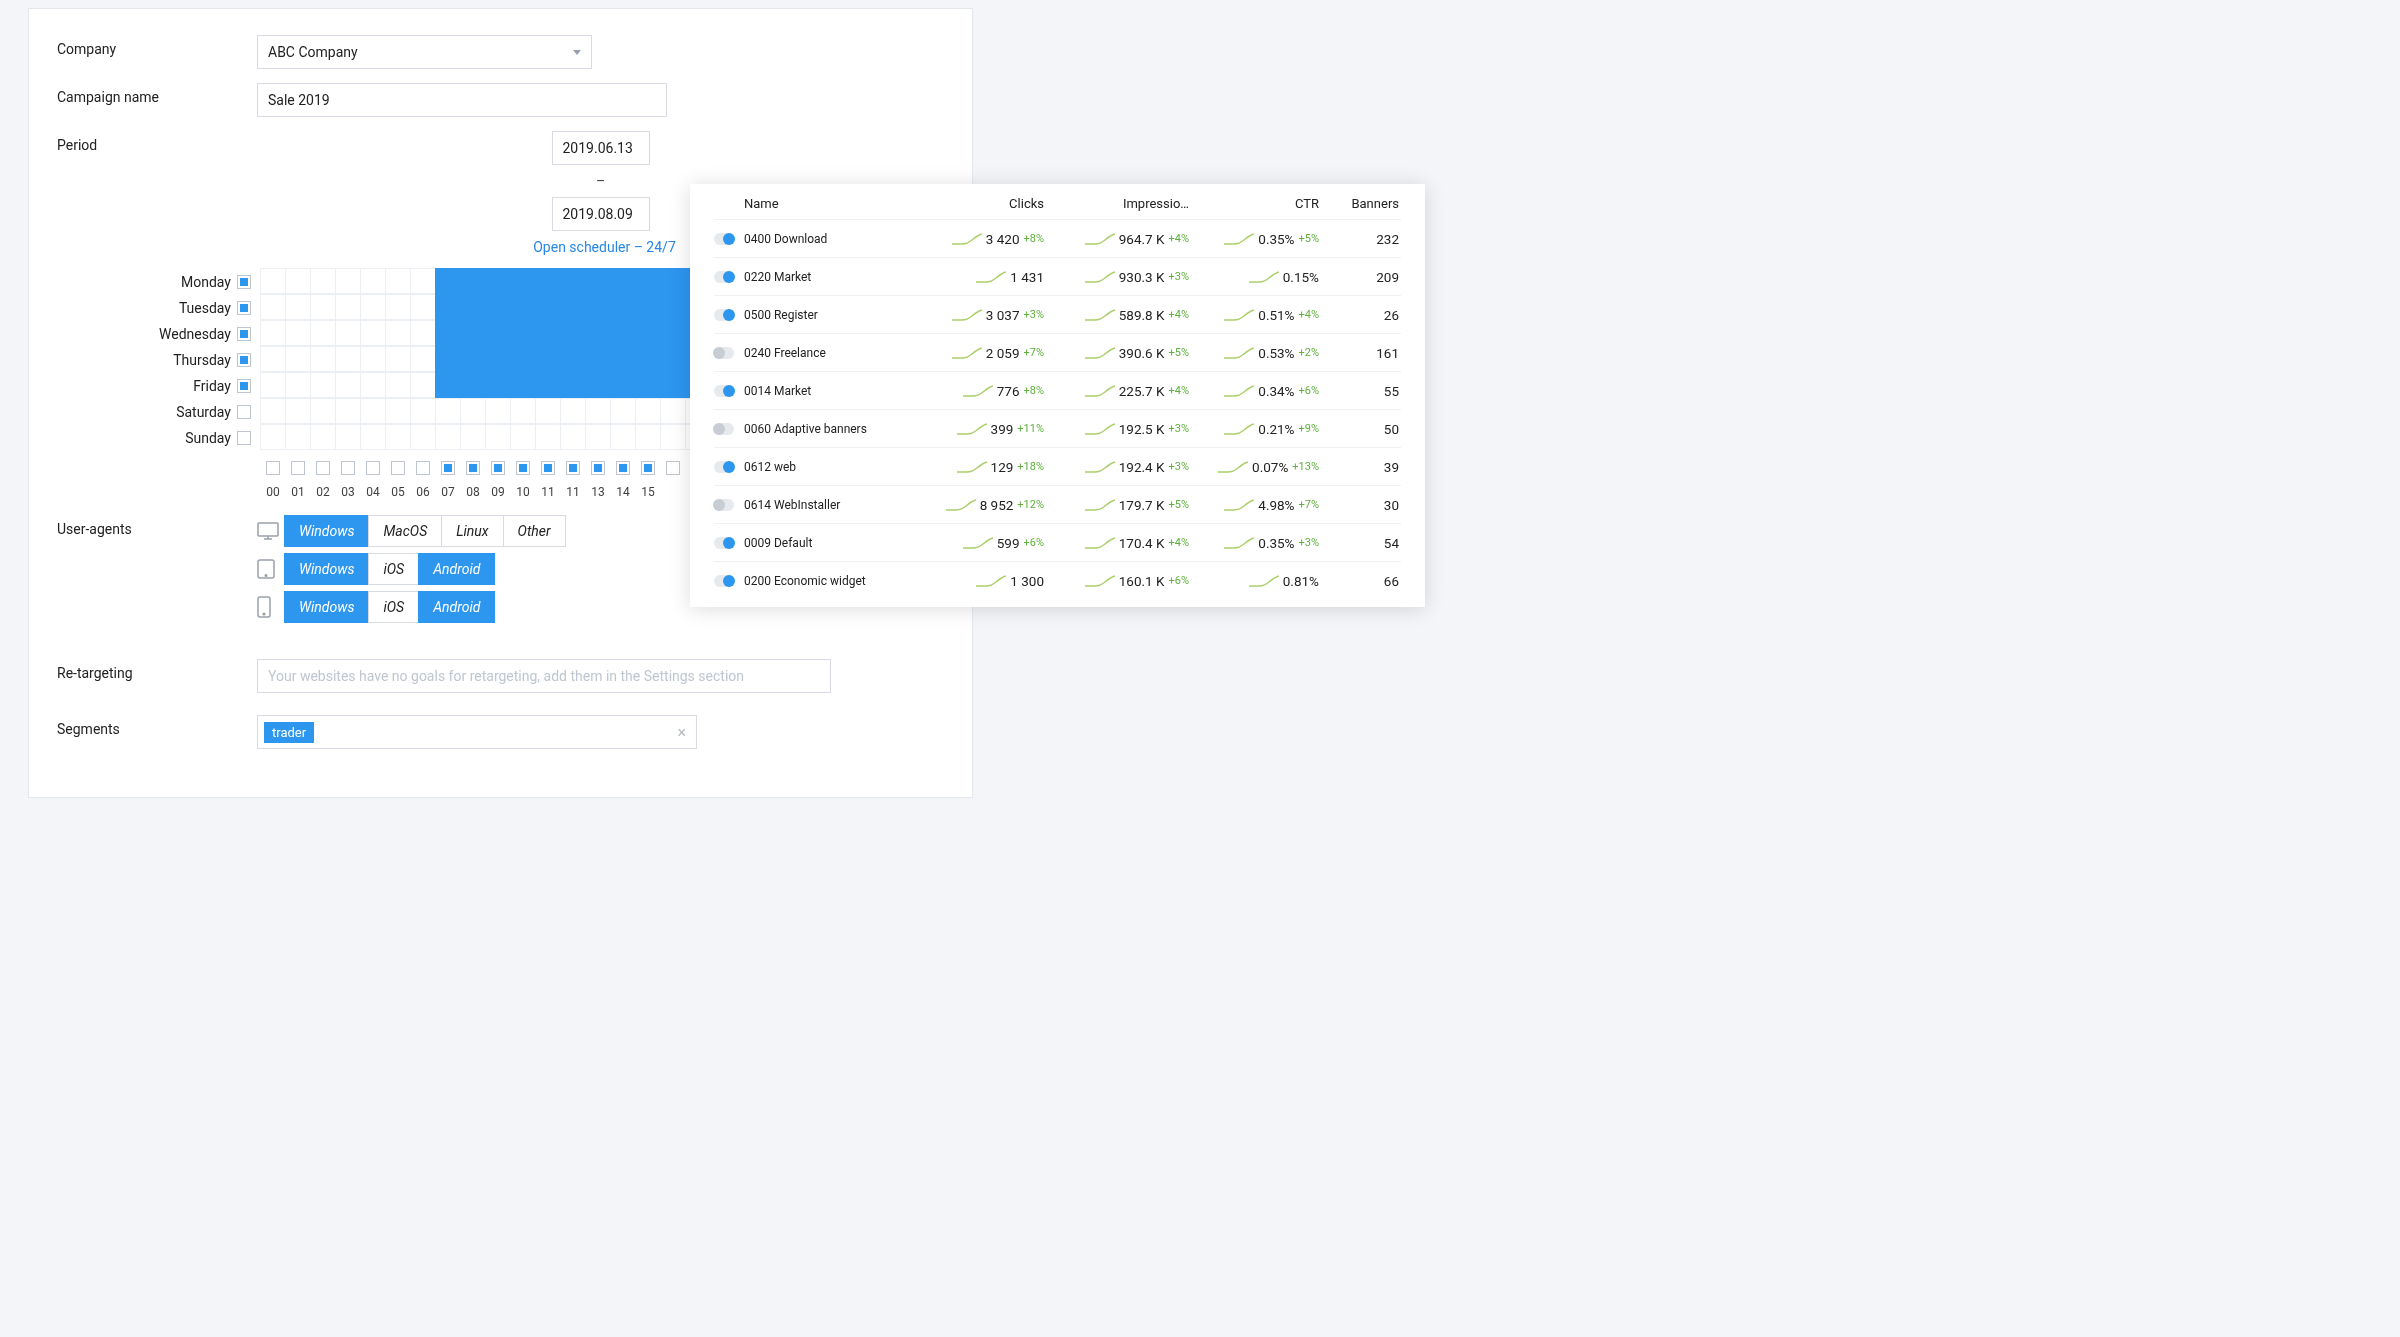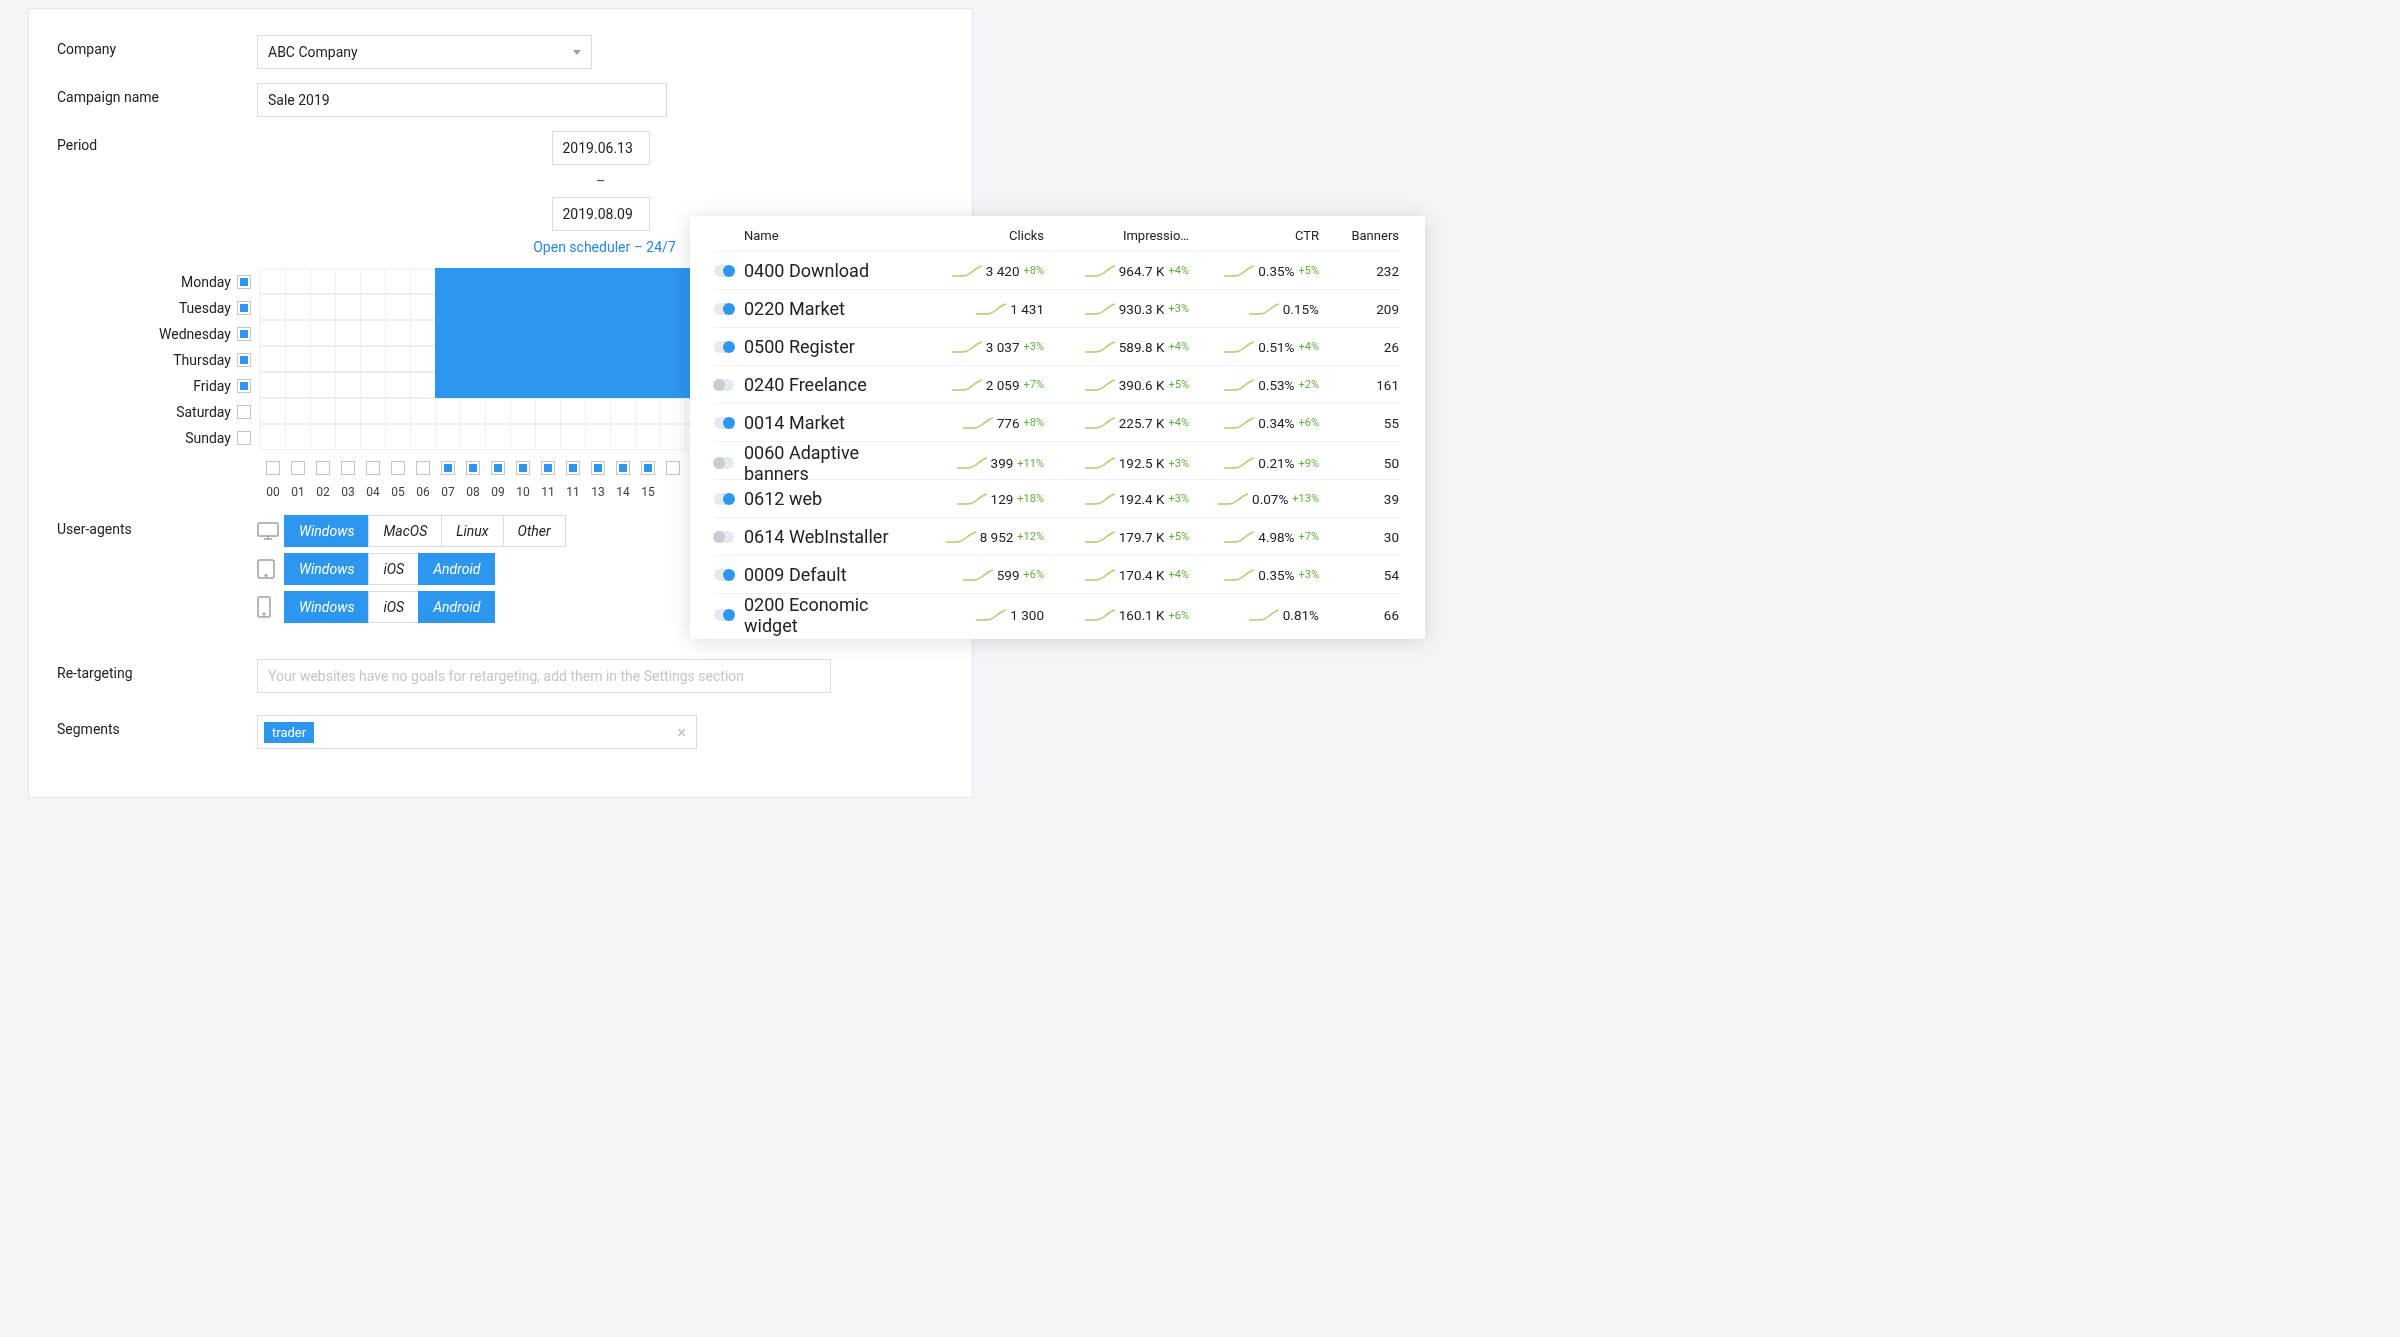--- a/index.html
+++ b/index.html
@@ -112,40 +112,40 @@
     color: #bfc6d0;
   }
   
   .tag-input { width: 440px; height: 34px; border: 1px solid #d8dce2; display: flex; align-items: center; padding: 0 6px; justify-content: space-between; }
   .tag { background: #2d96ef; color: #fff; padding: 3px 8px; font-size: 13px; }
   .tag-x { color: #b7bcc4; font-size: 16px; padding: 0 4px; }
   
   .panel-table {
     position: absolute;
     left: 690px;
-    top: 216px;
+    top: 184px;
     width: 735px;
     background: #fff;
     box-shadow: 0 2px 20px rgba(0,0,0,0.14);
     padding: 12px 24px 8px 24px;
   }
   .tbl-head, .tbl-row {
     display: grid;
     grid-template-columns: 30px 170px 130px 145px 130px 80px;
     align-items: center;
     gap: 0;
   }
   .tbl-head { font-weight: 400; color: #222; margin-bottom: 8px; }
   .tbl-head .th { font-size: 13px; }
   .tbl-row { border-top: 1px solid #eef0f4; height: 38px; }
   .toggle { width: 20px; height: 12px; background: #e6e9ee; border-radius: 6px; position: relative; }
   .toggle .knob { position: absolute; width: 12px; height: 12px; border-radius: 50%; background: #2d96ef; top: 0; }
   .toggle.on .knob { right: -1px; }
   .toggle.off .knob { left: -1px; background: #c8ccd3; }
-  .name-cell { font-size: 18px; }
+  .name-cell { font-size: 12px; }
   .num-cell { display: flex; align-items: center; justify-content: flex-end; gap: 4px; font-variant-numeric: tabular-nums; font-size: 13.5px; }
   .spark { width: 30px; height: 14px; }
   .spark path { stroke: #a9cf6a; fill: none; stroke-width: 1.5; }
   .delta { color: #5fb03d; font-size: 11px; }
   .th.right, .num-col { text-align: right; }
 </style>
 </head>
 <body>
 
 <div class="panel-form">

